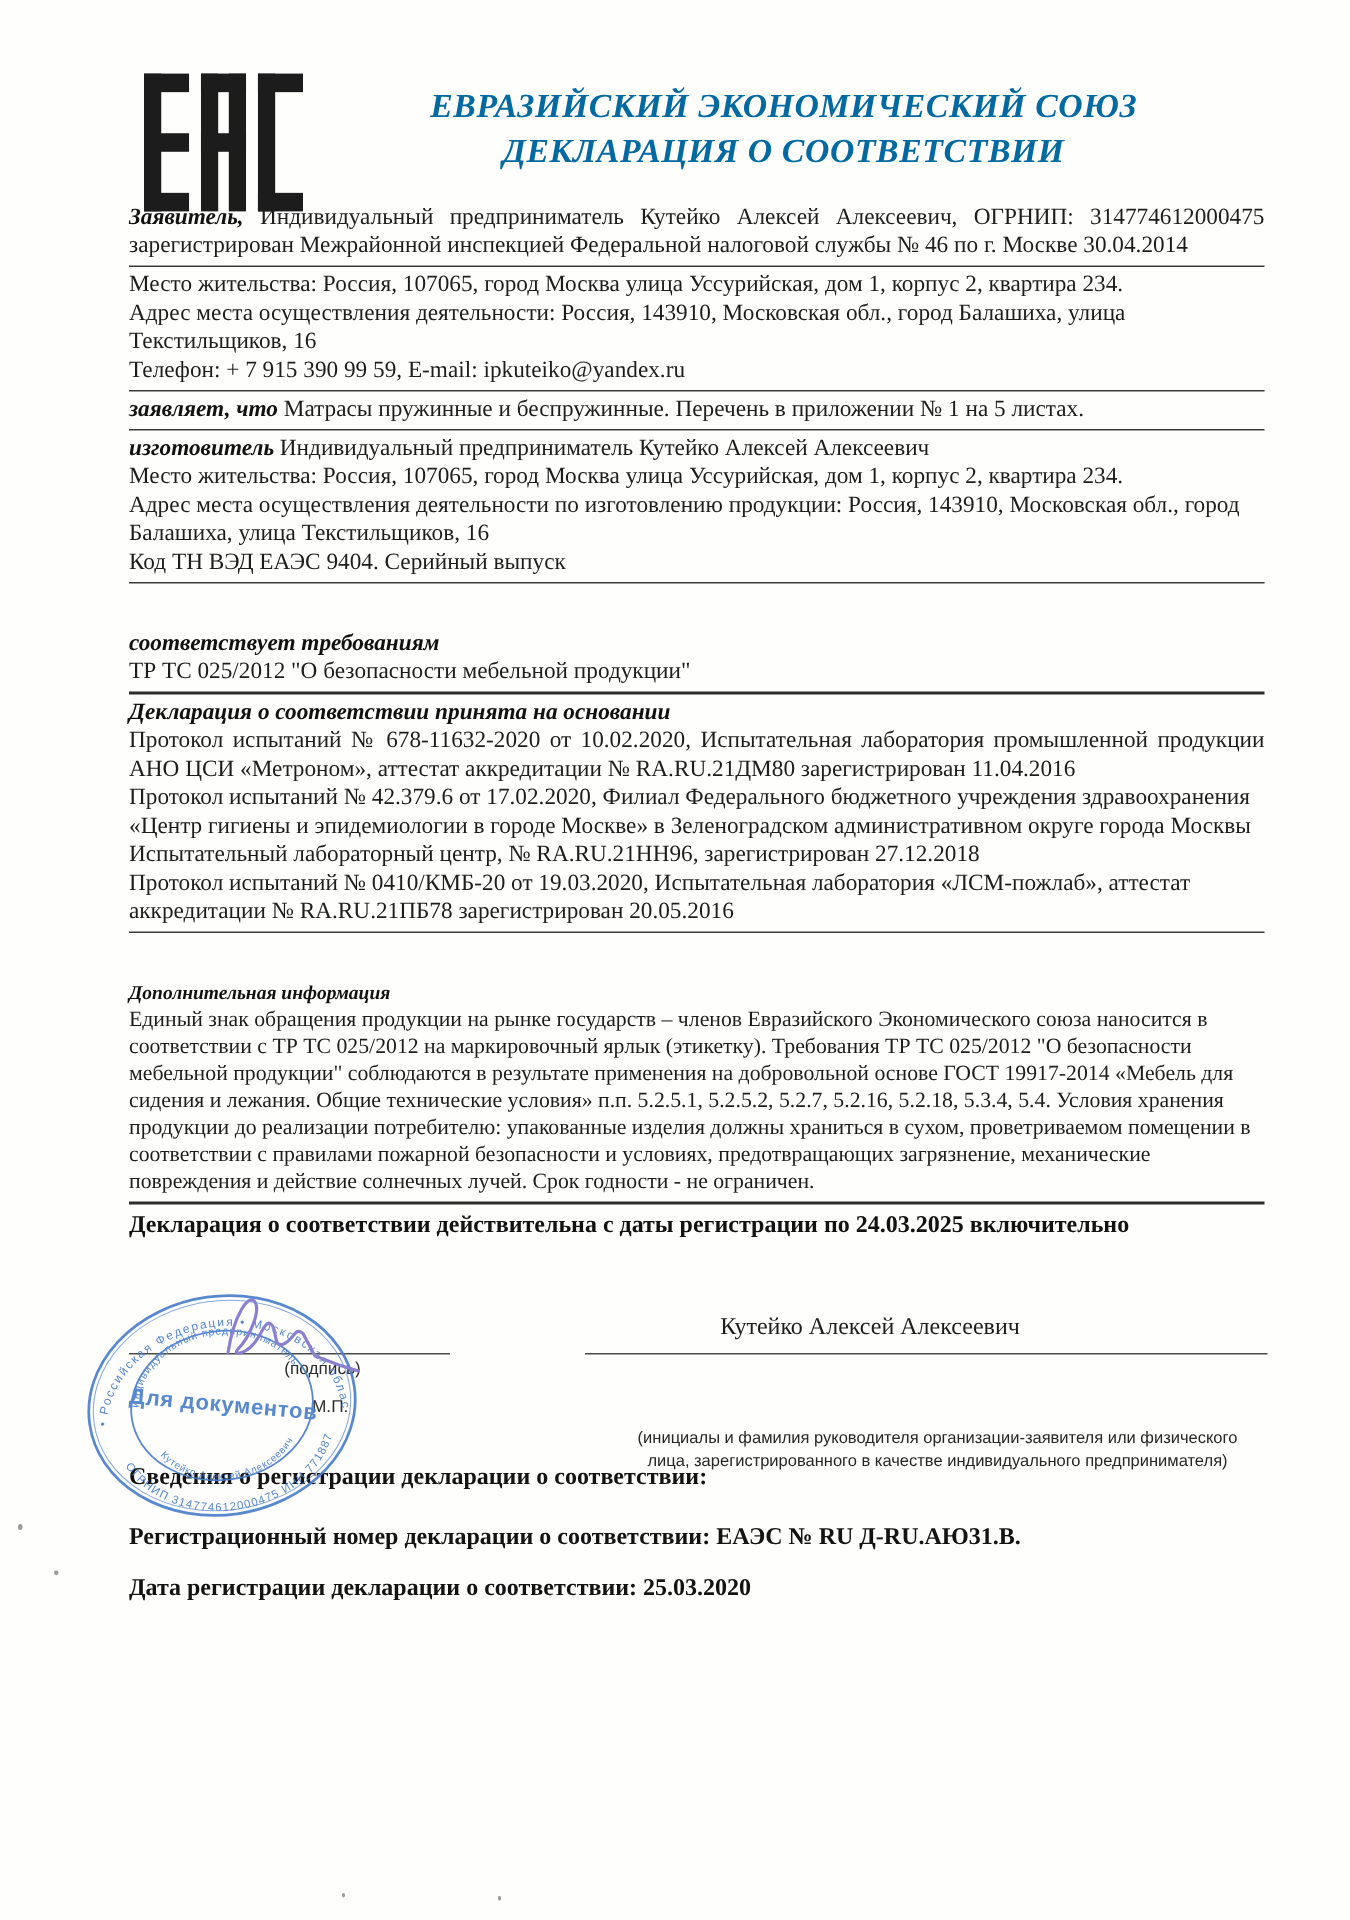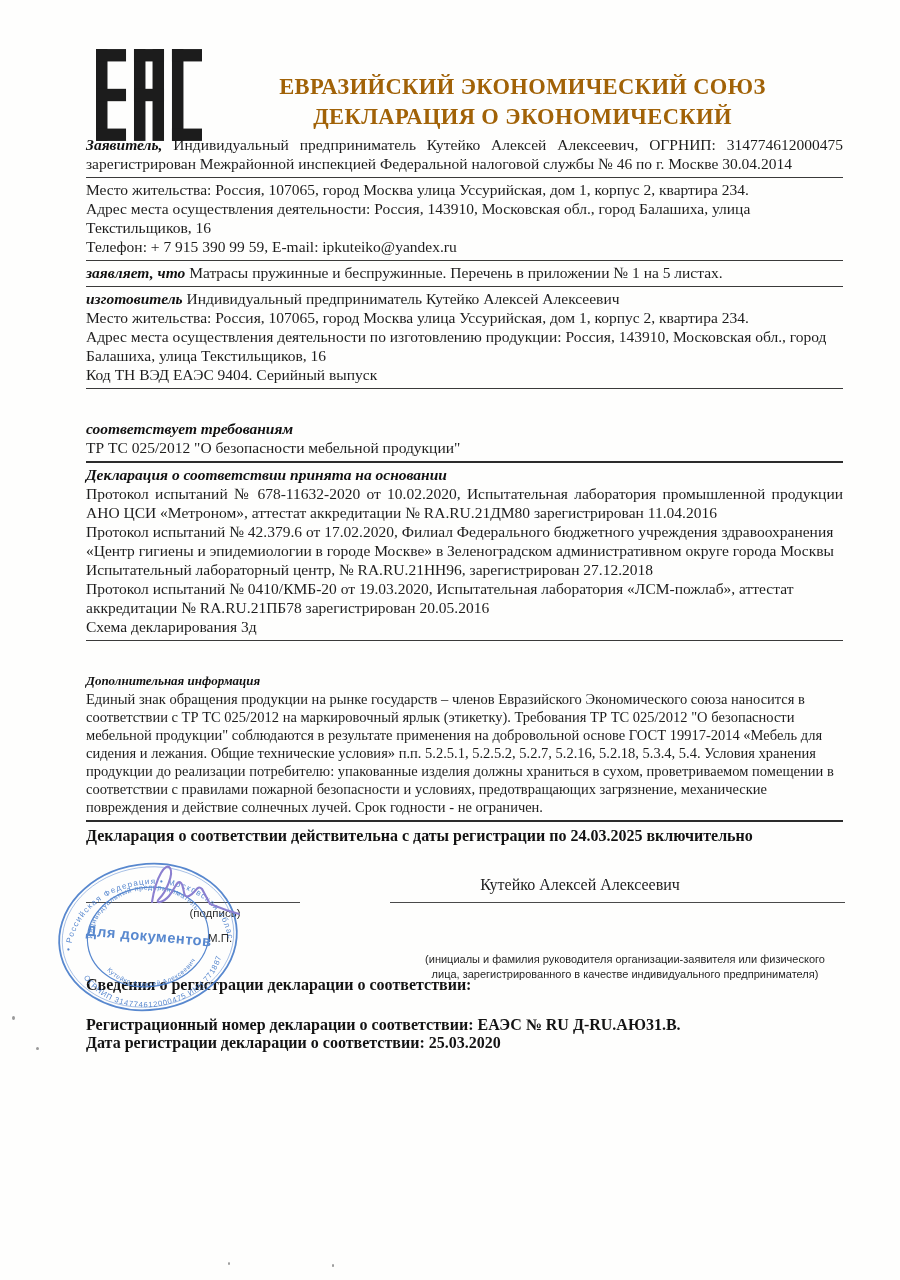--- a/index.html
+++ b/index.html
@@ -6,22 +6,22 @@
   .page{
     position:relative;
     width:900px;height:1280px;
     background:#fefefd;
     font-family:"Liberation Serif","DejaVu Serif",serif;
     color:#1d1d1d;
     overflow:hidden;
   }
   
   .eac-logo{position:absolute;left:96px;top:47px;width:106px;height:96px;}
-  .titles{position:absolute;left:235px;top:72px;width:575px;text-align:center;
-    font-weight:bold;font-size:22.5px;line-height:30px;letter-spacing:.4px;color:#a16207;}
+  .titles{position:absolute;left:235px;top:56px;width:575px;text-align:center;
+    font-weight:bold;font-size:22.5px;line-height:30px;letter-spacing:.4px;color:#0369a1;font-style:italic;}
   
   .doc{position:absolute;left:86px;top:133px;width:757px;font-size:15.5px;line-height:19px;}
   .sec{border-bottom:1.4px solid #3a3a3a;padding:2px 0 4px 0;}
   .sec.thick{border-bottom:2.4px solid #2c2c2c;margin-top:28px;}
   .just{text-align:justify;}
   b{color:#111;font-style:italic;}
   .addl{font-size:14.5px;line-height:18px;}
   .addl-label{font-size:13px;}
   .validity{font-weight:bold;font-size:16px;padding-top:4px;line-height:20px;color:#121212;}
   
@@ -31,21 +31,21 @@
   .sig-line.right{left:390px;width:455px;}
   .sig-caption{position:absolute;left:150px;top:907px;width:130px;text-align:center;
     font-family:"Liberation Sans","DejaVu Sans",sans-serif;font-size:11.5px;color:#2d2d2d;}
   .mp{position:absolute;left:196px;top:932px;font-family:"Liberation Sans","DejaVu Sans",sans-serif;
     font-size:11.5px;color:#2d2d2d;margin-left:12px;}
   .name-caption{position:absolute;left:405px;top:908px;width:440px;text-align:center;
     font-family:"Liberation Sans","DejaVu Sans",sans-serif;font-size:11px;line-height:14.5px;color:#262626;margin-top:44px;}
   
   .reg{position:absolute;left:86px;top:976px;width:757px;font-weight:bold;font-size:16px;color:#131313;}
   .reg .num{margin-top:22px;}
-  .reg .date{}
+  .reg .date{margin-top:16px;}
   
   .stamp{position:absolute;left:46px;top:856px;width:204px;height:162px;opacity:.92;}
   .scribble{position:absolute;left:142px;top:858px;width:104px;height:58px;}
   .speck{position:absolute;background:#9a9a9a;border-radius:50%;}
 </style>
 </head>
 <body>
 
 <div class="page">
 
@@ -65,21 +65,21 @@
 
         <rect x="86" y="0" width="13" height="104"></rect>
         <rect x="86" y="0" width="34" height="14"></rect>
         <rect x="86" y="90" width="34" height="14"></rect>
       </g>
     </svg>
   </div>
 
   <div class="titles">
     <div>ЕВРАЗИЙСКИЙ ЭКОНОМИЧЕСКИЙ СОЮЗ</div>
-    <div>ДЕКЛАРАЦИЯ О ЭКОНОМИЧЕСКИЙ</div>
+    <div>ДЕКЛАРАЦИЯ О СООТВЕТСТВИИ</div>
   </div>
 
   <div class="doc">
 
     <div class="sec">
       <div class="just">
         <b>Заявитель,</b>
         <span>Индивидуальный предприниматель Кутейко Алексей Алексеевич,  ОГРНИП: 314774612000475 зарегистрирован Межрайонной инспекцией Федеральной налоговой службы № 46 по г. Москве 30.04.2014</span>
       </div>
     </div>
@@ -110,21 +110,20 @@
     <div class="sec thick">
       <div><b>соответствует требованиям</b></div>
       <div>ТР ТС 025/2012 "О безопасности мебельной продукции"</div>
     </div>
 
     <div class="sec">
       <div><b>Декларация о соответствии принята на основании</b></div>
       <div class="just">Протокол испытаний № 678-11632-2020 от 10.02.2020, Испытательная лаборатория промышленной продукции АНО ЦСИ «Метроном», аттестат аккредитации № RA.RU.21ДМ80 зарегистрирован 11.04.2016</div>
       <div>Протокол испытаний № 42.379.6 от 17.02.2020, Филиал Федерального бюджетного учреждения здравоохранения «Центр гигиены и эпидемиологии в городе Москве» в Зеленоградском административном округе города Москвы Испытательный лабораторный центр, № RA.RU.21НН96, зарегистрирован 27.12.2018</div>
       <div>Протокол испытаний № 0410/КМБ-20 от 19.03.2020, Испытательная лаборатория «ЛСМ-пожлаб», аттестат аккредитации № RA.RU.21ПБ78 зарегистрирован 20.05.2016</div>
-      <div>Схема декларирования 3д</div>
     </div>
 
     <div class="sec thick">
       <div class="addl-label"><b>Дополнительная информация</b></div>
       <div class="addl">Единый знак обращения продукции на рынке государств – членов Евразийского Экономического союза наносится в соответствии с  ТР ТС 025/2012 на маркировочный ярлык (этикетку). Требования ТР ТС 025/2012 "О безопасности мебельной продукции" соблюдаются в результате применения на добровольной основе ГОСТ 19917-2014 «Мебель для сидения и лежания. Общие технические условия» п.п. 5.2.5.1, 5.2.5.2, 5.2.7, 5.2.16, 5.2.18, 5.3.4, 5.4. Условия хранения продукции до реализации потребителю: упакованные изделия должны храниться в сухом, проветриваемом помещении в соответствии с правилами пожарной безопасности и условиях, предотвращающих загрязнение, механические повреждения и действие солнечных лучей.  Срок годности - не ограничен.</div>
     </div>
 
     <div class="validity">Декларация о соответствии  действительна с даты регистрации по 24.03.2025 включительно</div>
   </div>
 

